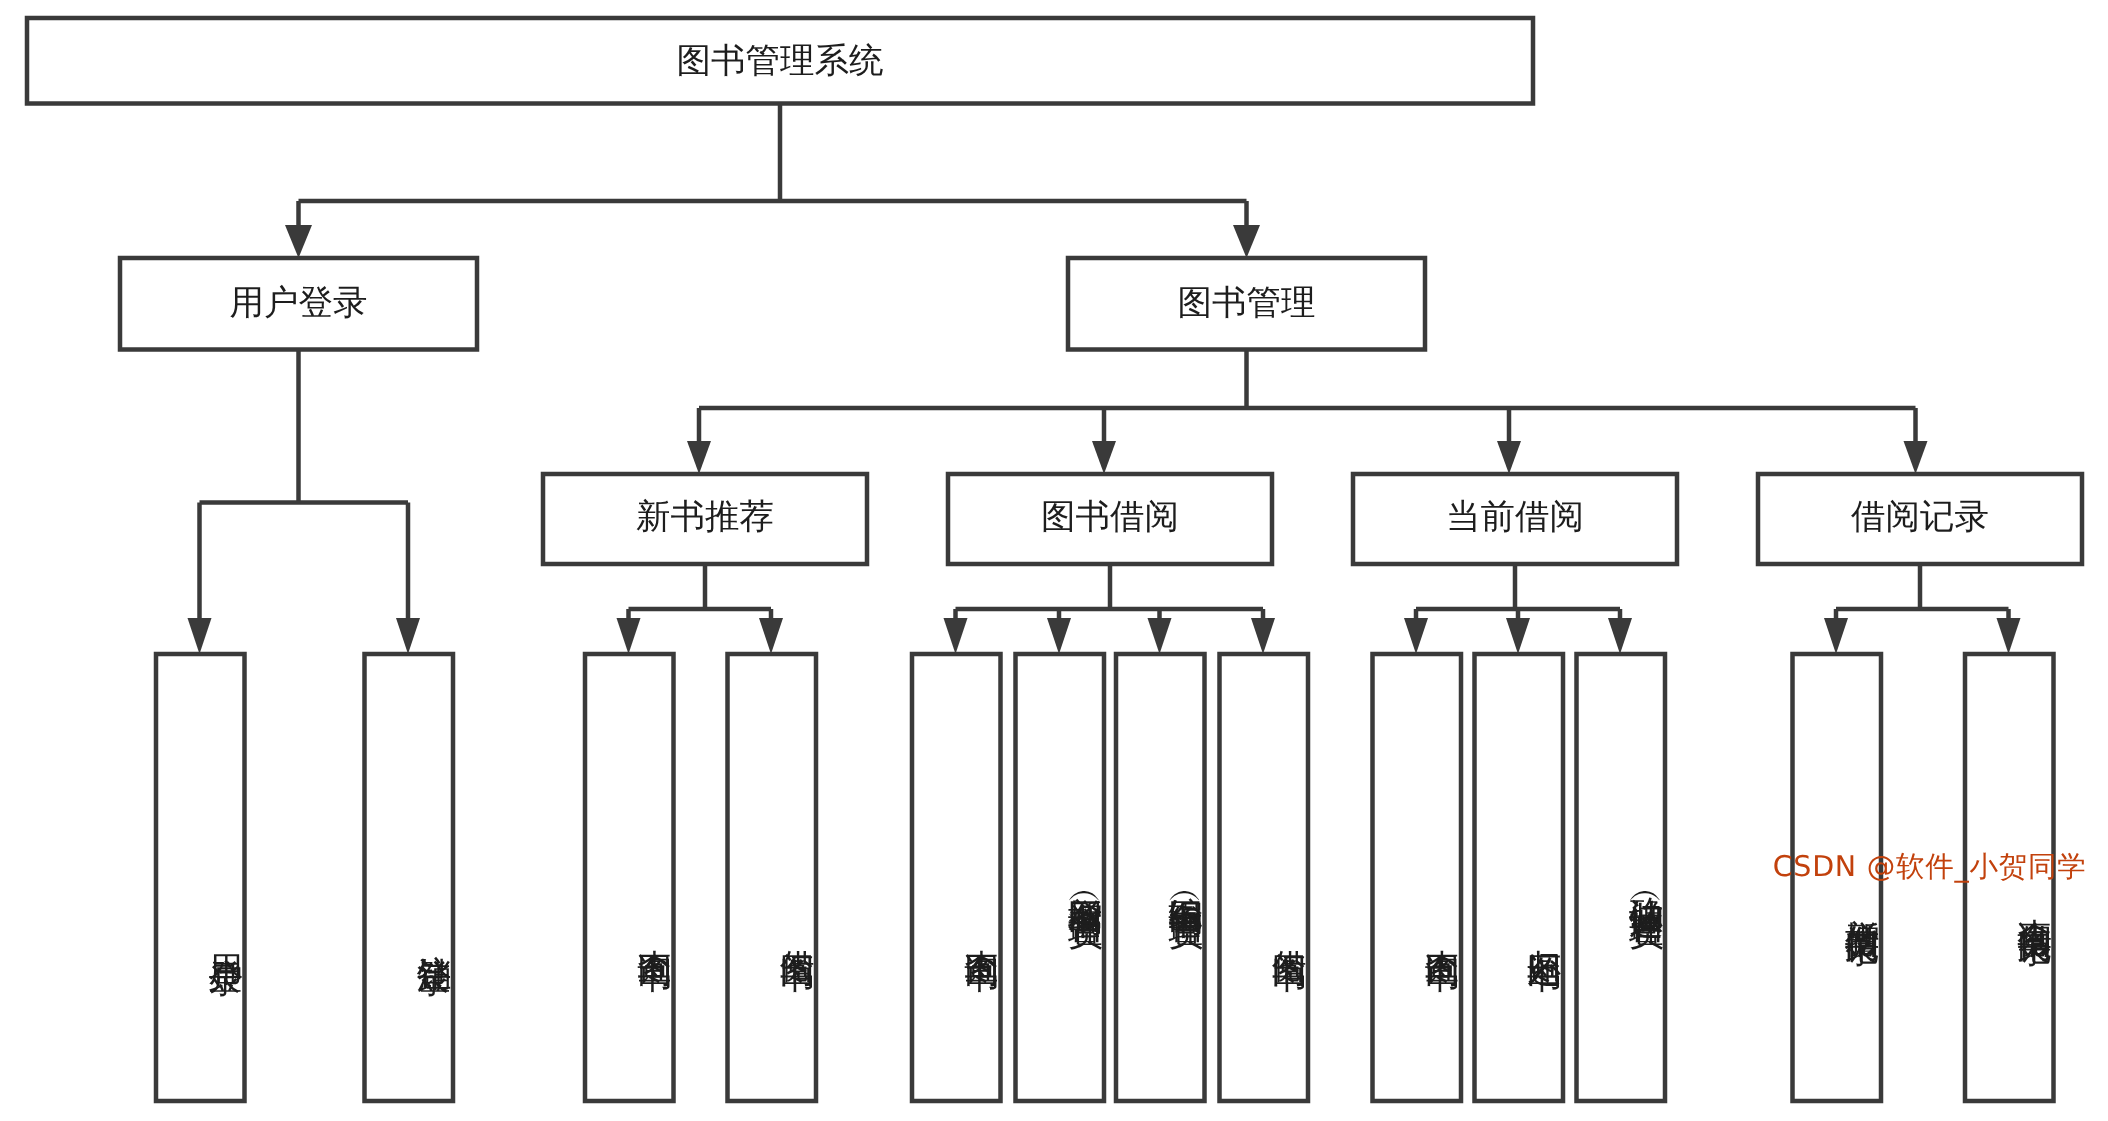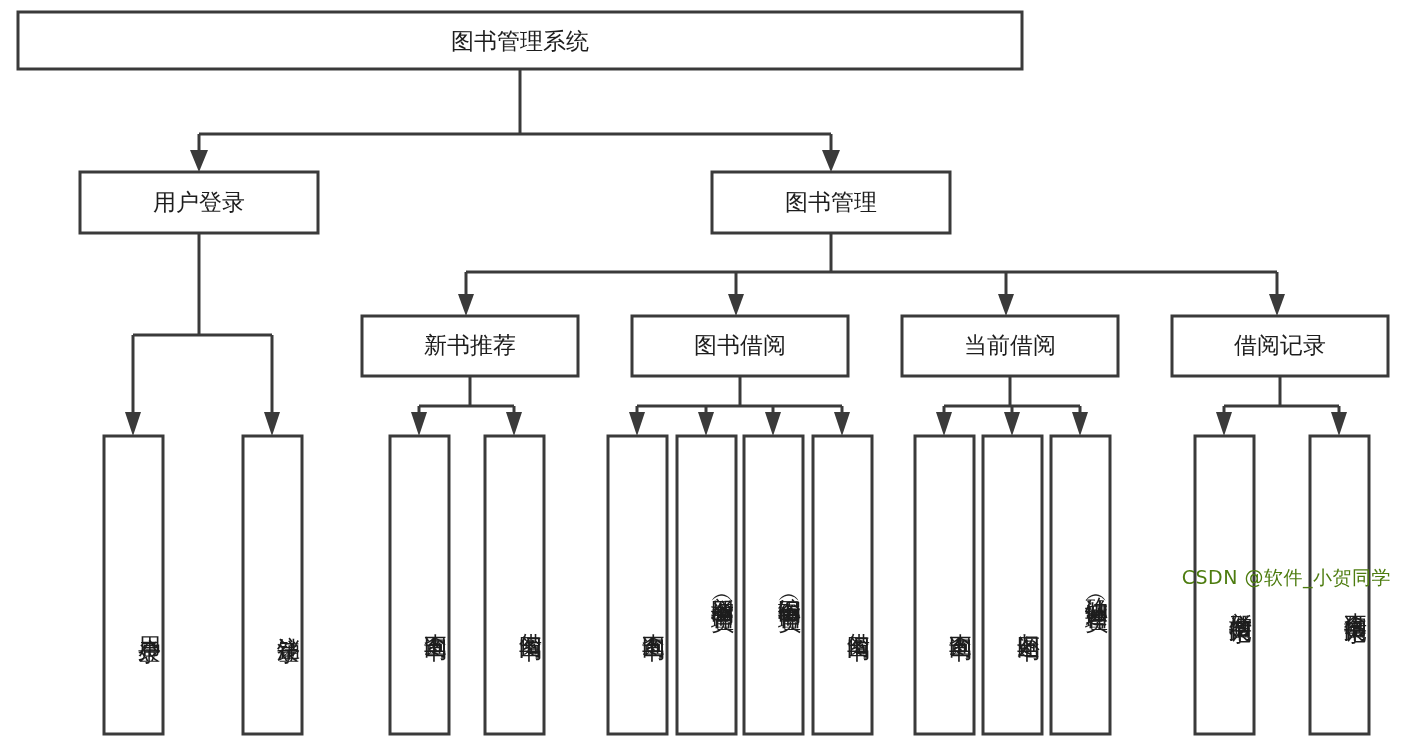--- a/index.html
+++ b/index.html
@@ -62,21 +62,21 @@
     justify-content: center;
     white-space: nowrap;
     pointer-events: none;
   }
   .watermark {
     position: absolute;
     right: 14px;
     bottom: 6px;
     font-family: "DejaVu Sans", "Liberation Sans", sans-serif;
     font-size: 19px;
-    color: #4d7c0f;
+    color: #c2410c;
     white-space: nowrap;
     letter-spacing: 0.5px;
   }
 </style>
 </head>
 <body>
 
 <div id="diagram-root">
 
   <svg id="flow" viewBox="0 0 1405 747">

